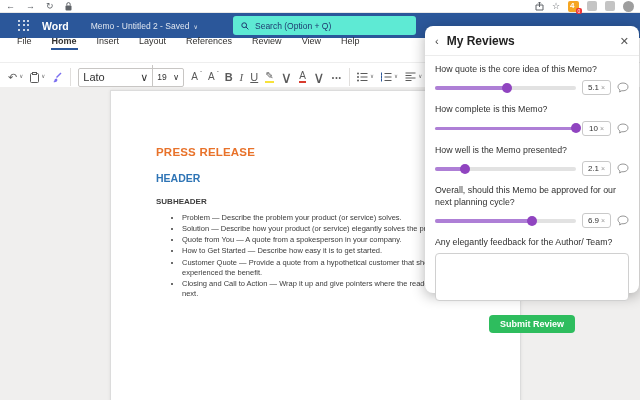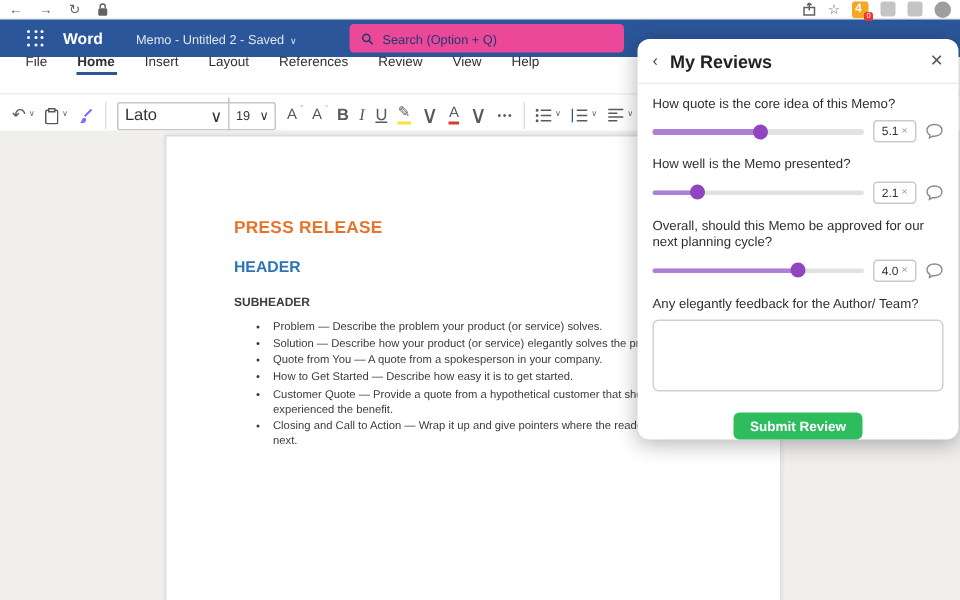--- a/index.html
+++ b/index.html
@@ -17,21 +17,21 @@
   .avatar { width:11px; height:11px; background:#9e9e9e; border-radius:50%; }
   .star { color:#5f6368; font-size:9px; line-height:1; }
 
   
   .word-bar { height:25px; background:#2b579a; display:flex; align-items:center; padding:0 10px;text-align:right; }
   .waffle { width:12px; height:12px; display:grid; grid-template-columns:repeat(3,1fr); gap:2px; margin:0 12px 0 8px; }
   .waffle i { width:2px; height:2px; background:#fff; border-radius:50%; }
   .app-name { color:#fff; font-weight:bold; font-size:10.5px; margin-right:22px; }
   .doc-title { color:rgba(255,255,255,.85); font-size:8.5px; }
   .doc-title .chev { font-size:6px; margin-left:4px; }
-  .search-box { position:absolute; left:233px; top:16px; width:183px; height:19px; background:#ec4899; border-radius:3px; display:flex; align-items:center; padding:0 8px; gap:6px; }
+  .search-box { position:absolute; left:233px; top:16px; width:183px; height:19px; background:#5eead4; border-radius:3px; display:flex; align-items:center; padding:0 8px; gap:6px; }
   .search-box span { color:#1e3a70; font-size:8.5px; }
 
   
   .menu-bar { height:18px; background:#fff; display:flex; align-items:flex-end; padding:12px 8px; gap:2px; }
   .menu-item { font-size:9px; color:#323130; padding:3px 9px 4px; position:relative; cursor:default; }
   .menu-item.active { font-weight:bold; }
   .menu-item.active::after { content:""; position:absolute; left:8px; right:8px; bottom:0; height:2px; background:#2b579a; }
 
   
   .ribbon { height:30px; background:#fff; border-top:1px solid #eee; border-bottom:1px solid #d6d4d2; display:flex; align-items:center; padding:0 8px; gap:7px; color:#5a5a5a; }
@@ -246,20 +246,37 @@
       <span class="val-box">
         <span class="val">5.1</span>
         <span class="clear">×</span>
       </span>
       <svg width="12" height="11" viewBox="0 0 12 11">
               <path d="M6 1C3 1 1 2.6 1 4.8c0 1.3.8 2.4 2 3.1L2.6 10l2.2-1.3c.4.1.8.1 1.2.1 3 0 5-1.6 5-3.9S9 1 6 1z" fill="none" stroke="#8a8a8a" stroke-width="0.9"></path>
             </svg>
     </div>
   </div>
         <div class="q">
+    <div class="q-label">How complete is this Memo?</div>
+    <div class="q-row">
+      <span class="slider">
+        <span class="track"></span>
+        <span class="fill" style="width: 100%;"></span>
+        <span class="thumb" style="left: calc(100% - 5px);"></span>
+      </span>
+      <span class="val-box">
+        <span class="val">10</span>
+        <span class="clear">×</span>
+      </span>
+      <svg width="12" height="11" viewBox="0 0 12 11">
+              <path d="M6 1C3 1 1 2.6 1 4.8c0 1.3.8 2.4 2 3.1L2.6 10l2.2-1.3c.4.1.8.1 1.2.1 3 0 5-1.6 5-3.9S9 1 6 1z" fill="none" stroke="#8a8a8a" stroke-width="0.9"></path>
+            </svg>
+    </div>
+  </div>
+        <div class="q">
     <div class="q-label">How well is the Memo presented?</div>
     <div class="q-row">
       <span class="slider">
         <span class="track"></span>
         <span class="fill" style="width: 21%;"></span>
         <span class="thumb" style="left: calc(21% - 5px);"></span>
       </span>
       <span class="val-box">
         <span class="val">2.1</span>
         <span class="clear">×</span>
@@ -271,21 +288,21 @@
   </div>
         <div class="q">
     <div class="q-label">Overall, should this Memo be approved for our next planning cycle?</div>
     <div class="q-row">
       <span class="slider">
         <span class="track"></span>
         <span class="fill" style="width: 69%;"></span>
         <span class="thumb" style="left: calc(69% - 5px);"></span>
       </span>
       <span class="val-box">
-        <span class="val">4.0</span>
+        <span class="val">6.9</span>
         <span class="clear">×</span>
       </span>
       <svg width="12" height="11" viewBox="0 0 12 11">
               <path d="M6 1C3 1 1 2.6 1 4.8c0 1.3.8 2.4 2 3.1L2.6 10l2.2-1.3c.4.1.8.1 1.2.1 3 0 5-1.6 5-3.9S9 1 6 1z" fill="none" stroke="#8a8a8a" stroke-width="0.9"></path>
             </svg>
     </div>
   </div>
       </div>
     <div class="feedback-label">Any elegantly feedback for the Author/ Team?</div>
     <textarea class="feedback-input" style=""></textarea>

